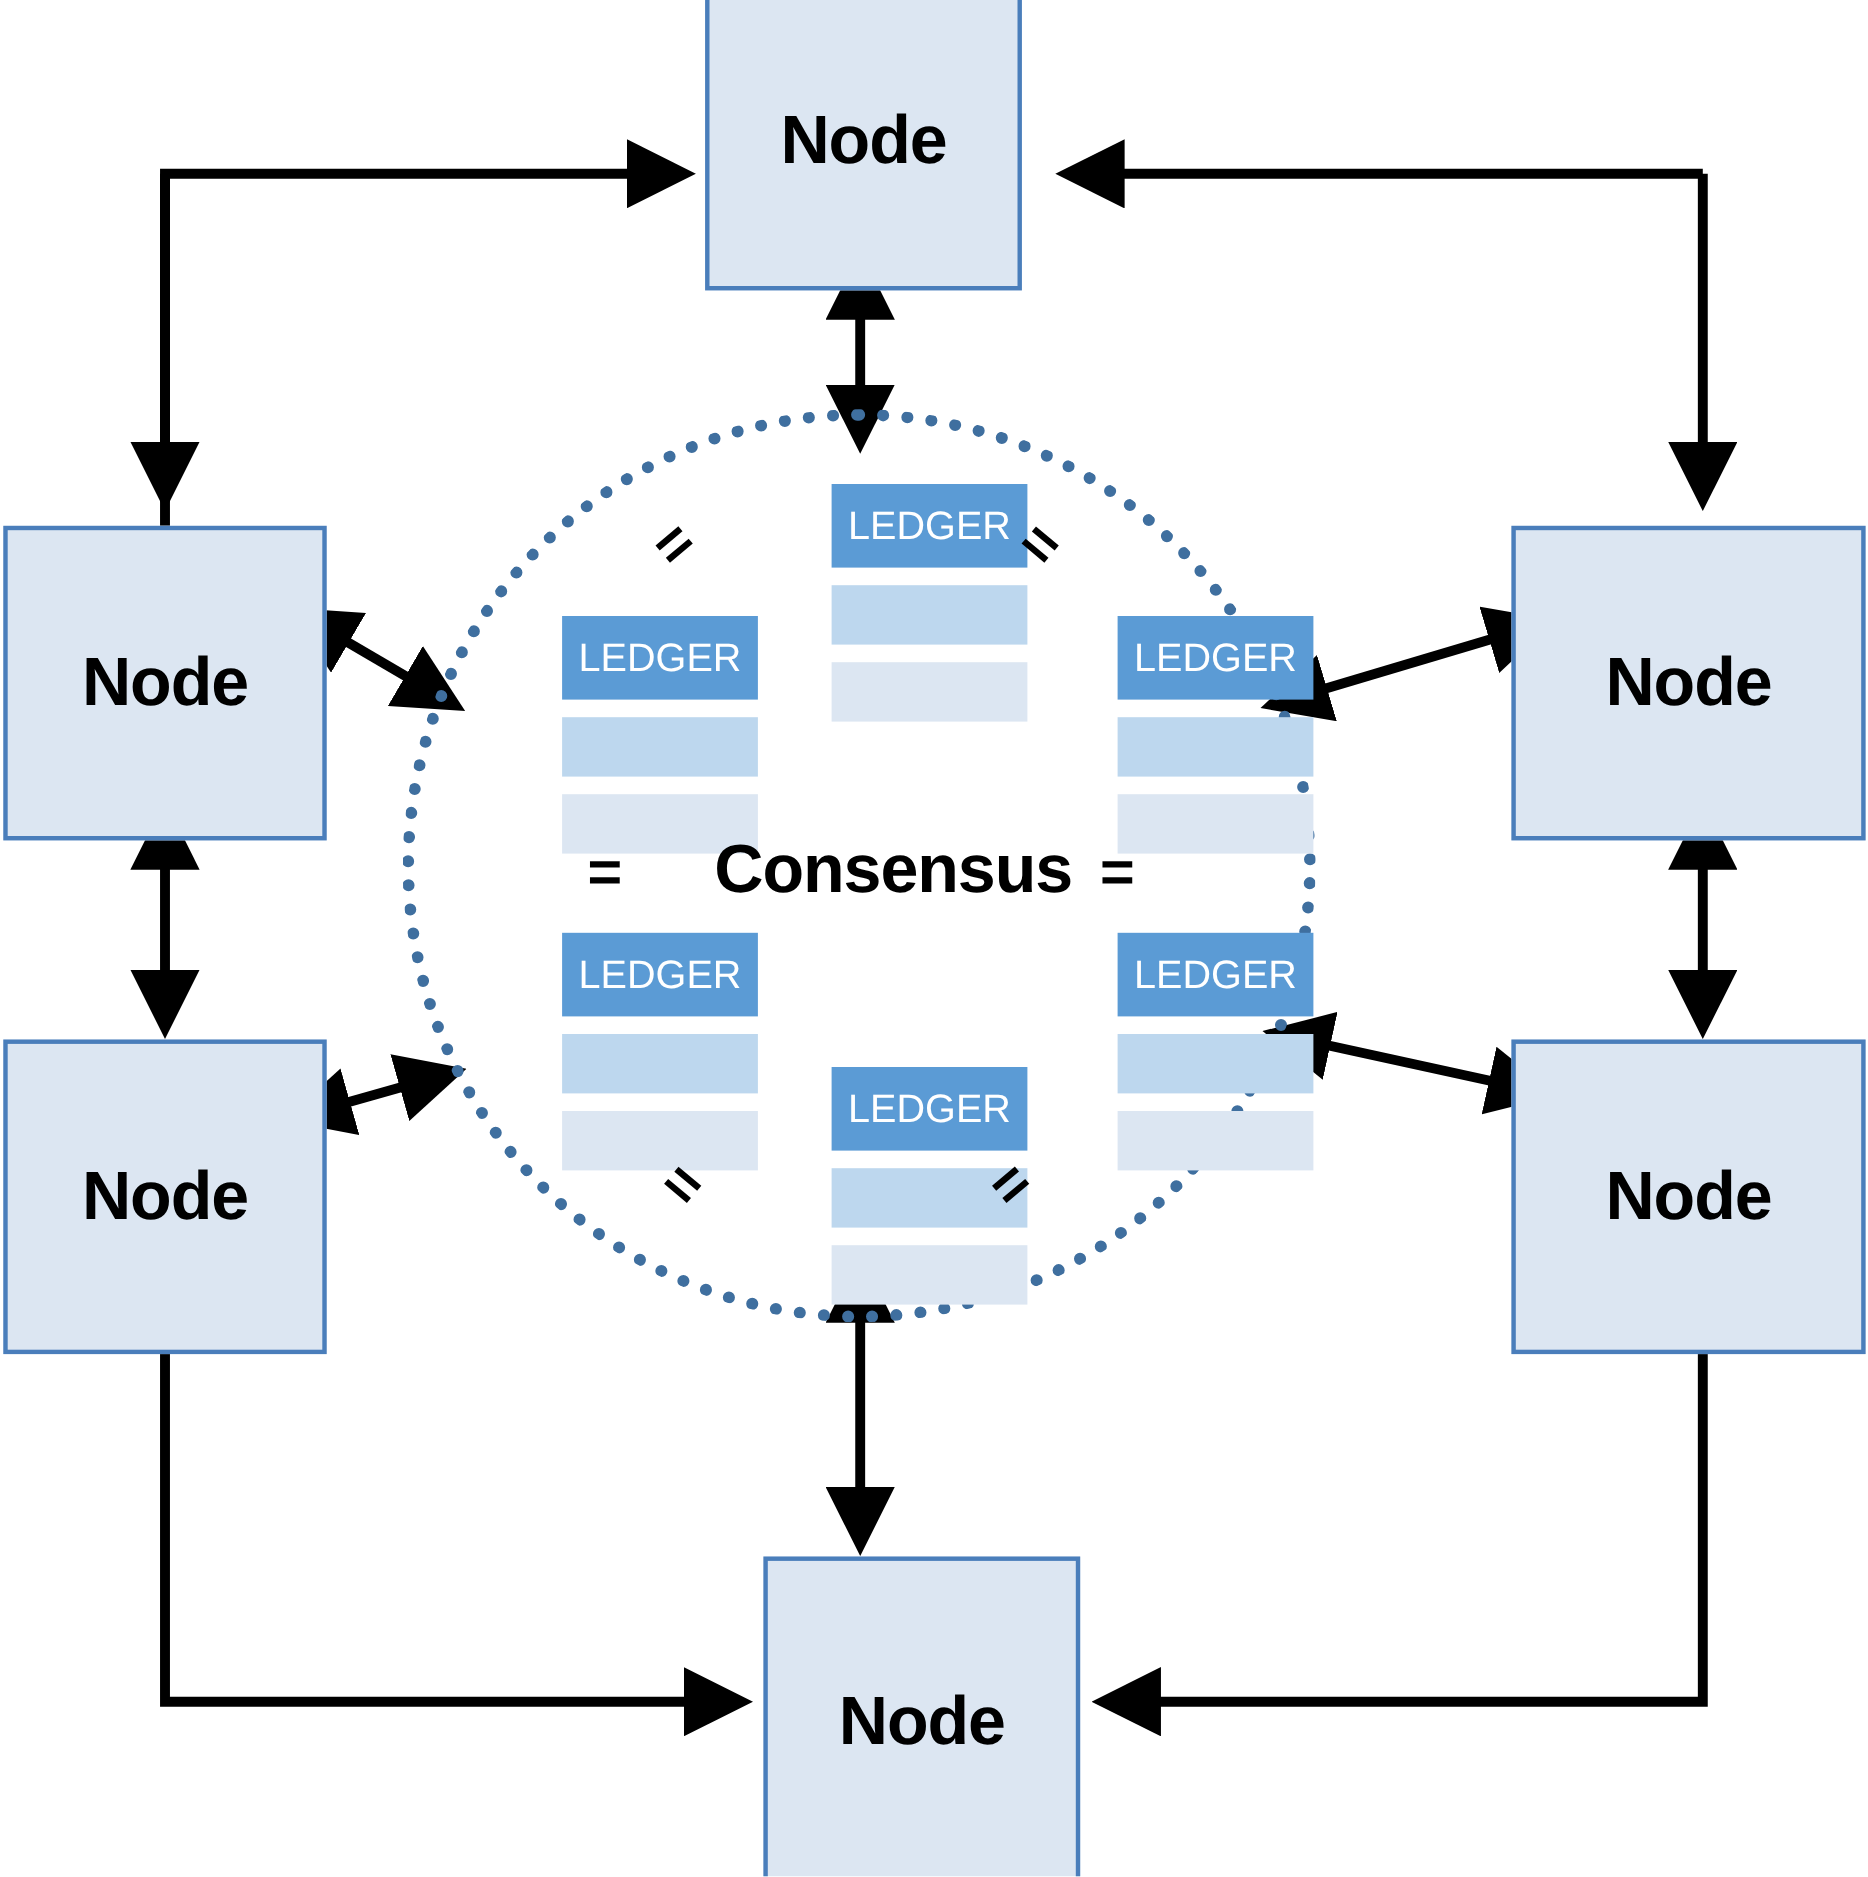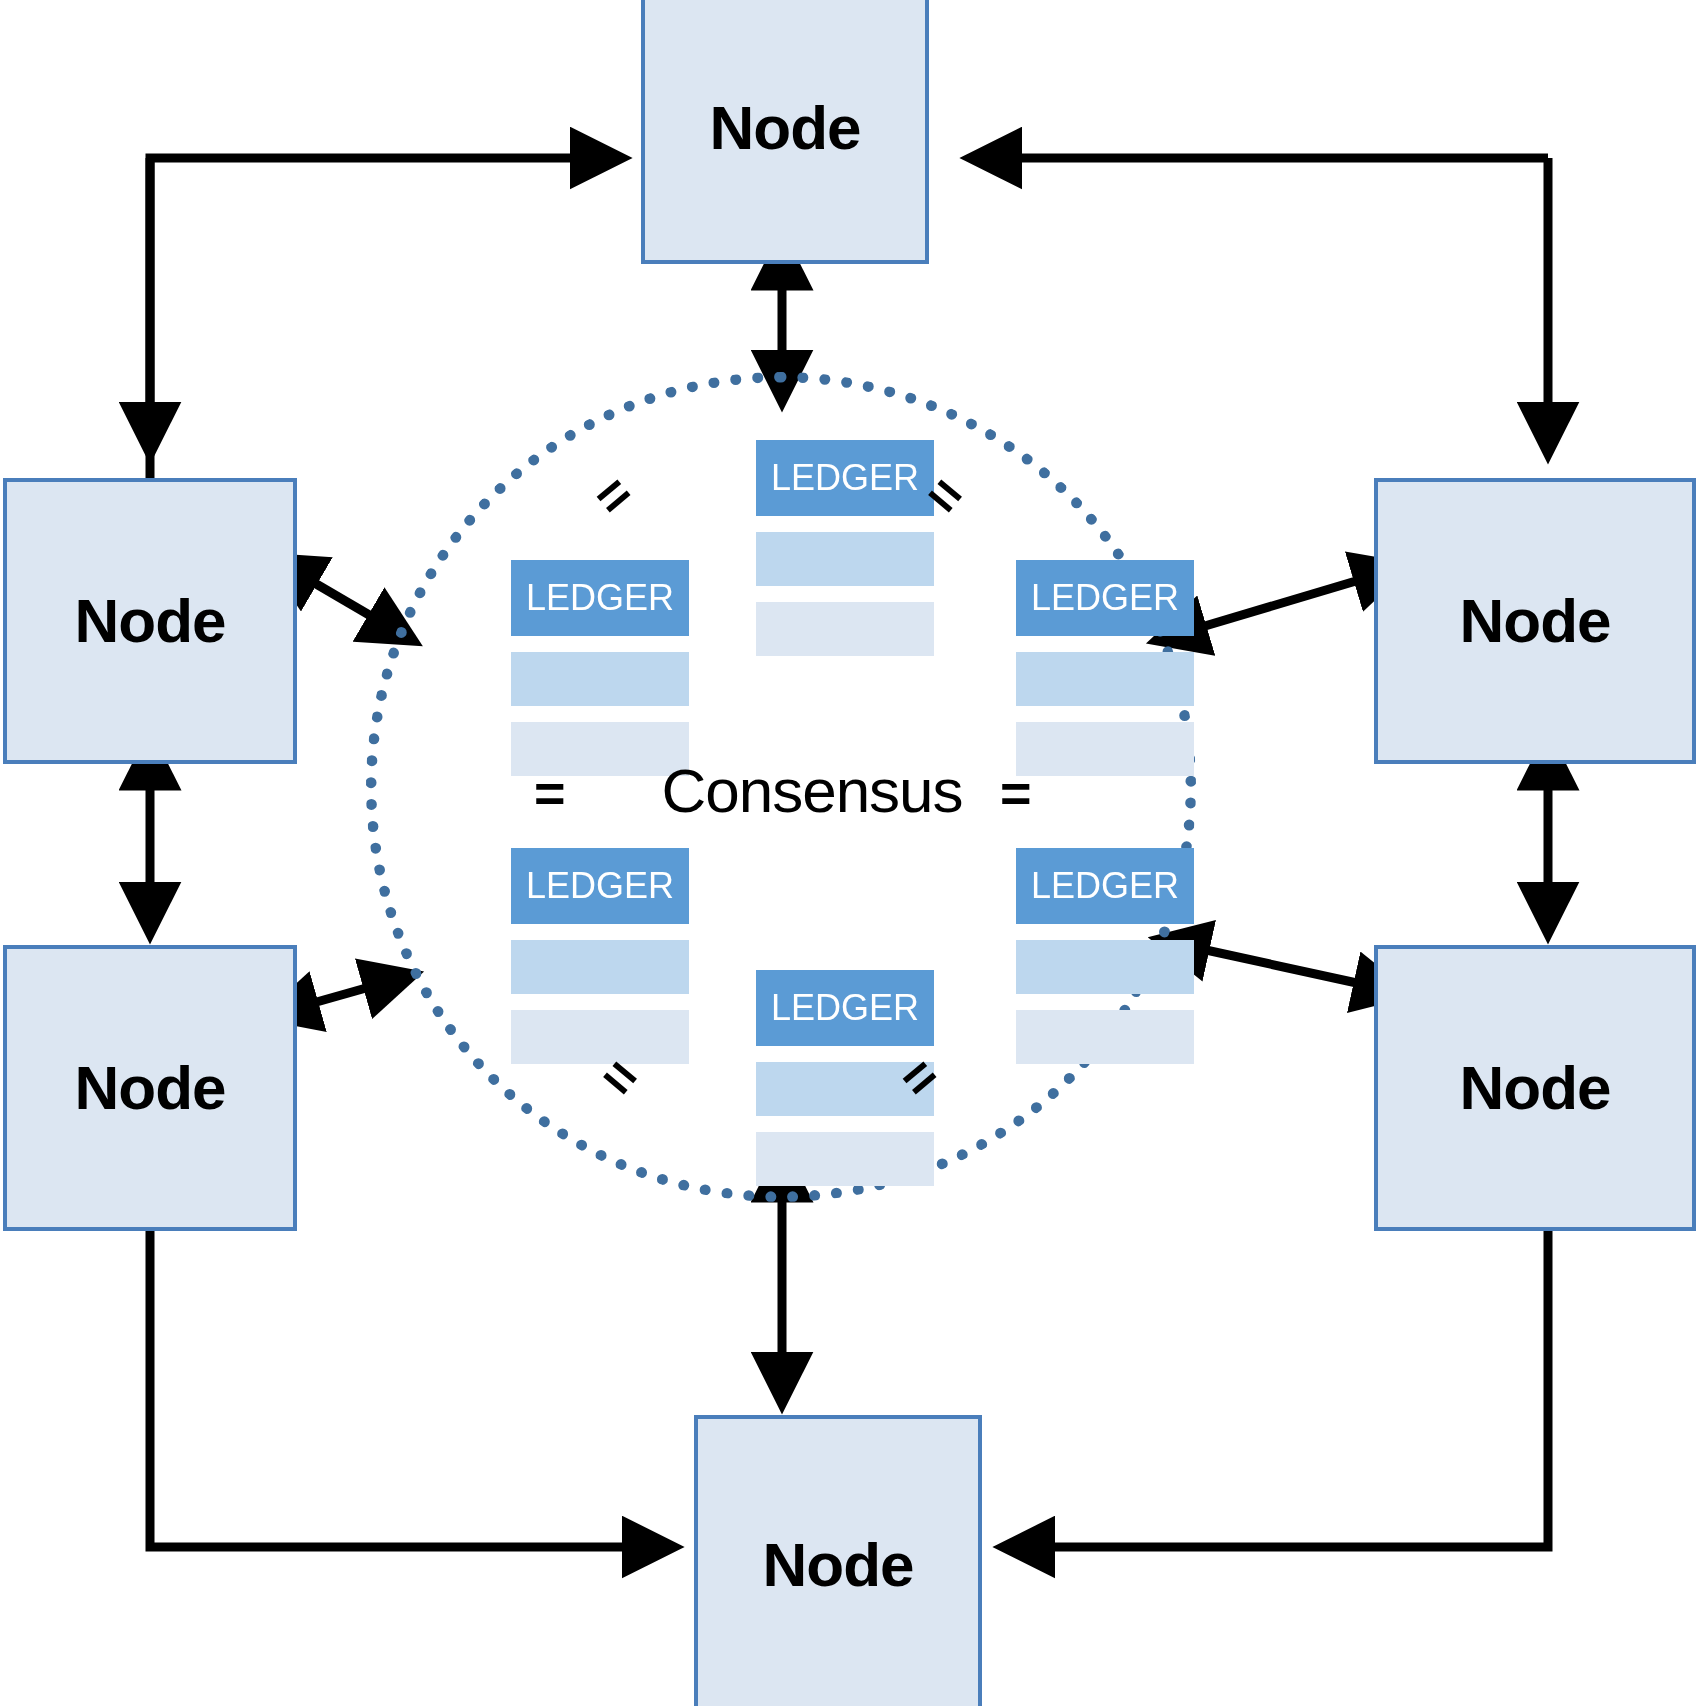--- a/index.html
+++ b/index.html
@@ -115,21 +115,21 @@
   .eq-br { left: 903px;  top: 1050px; transform: rotate(-40deg);}
 
   
   #consensus-label {
     position: absolute;
     left: 612px;
     top: 755px;
     width: 400px;
     text-align: center;
     font-size: 62px;
-    font-weight: normal;
+    font-weight: bold;
     color: #000000;
     letter-spacing: -1px;
     z-index: 6;
   }
 </style>
 </head>
 <body>
 
 <div id="stage">
 

